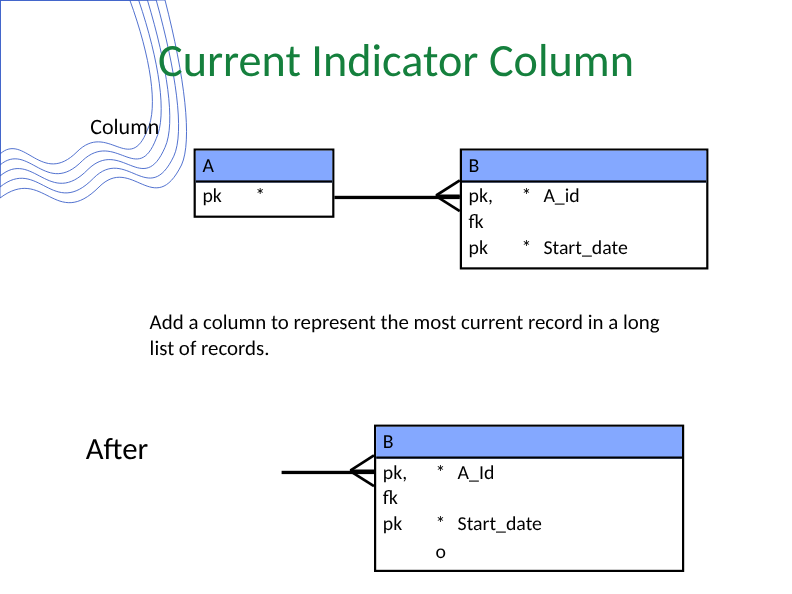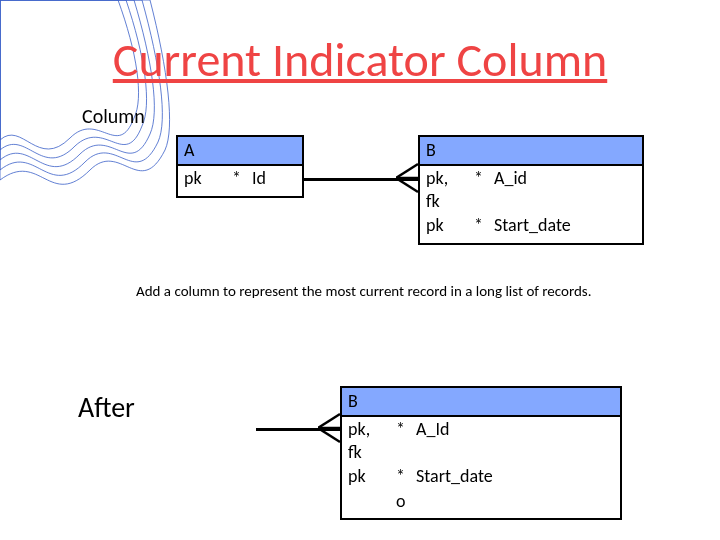--- a/index.html
+++ b/index.html
@@ -17,41 +17,40 @@
     top: 0; left: 0;
     width: 180px; height: 220px;
     pointer-events: none;
     z-index: 0;
   }
   .title {
     position: absolute;
     top: 30px;
     left: 0; right: 0;
     text-align: center;
-    font-size: 48px;
+    font-size: 42px;
     font-weight: 300;
-    color: #ef4444;
-    text-decoration: underline;
+    color: #15803d;
   }
   .before-label {
     position: absolute;
     top: 104px; left: 82px;
     font-size: 20px;
   }
   .after-label {
     position: absolute;
     top: 390px; left: 78px;
     font-size: 28px;
   }
   .desc {
     position: absolute;
     top: 282px;
     left: 136px;
     width: 480px;
-    font-size: 15px;
+    font-size: 19px;
     line-height: 1.25em;
   }
   .entity {
     position: absolute;
     border: 2.5px solid #000;
     background: #fff;
   }
   .entity-A { top: 135px; left: 176px; width: 128px; }
   .entity-B1 { top: 135px; left: 418px; width: 226px; }
   .entity-B2 { top: 386px; left: 340px; width: 282px; }
@@ -98,21 +97,20 @@
 
 <div class="title">Current Indicator Column</div>
 
 <div class="before-label">Column</div>
 
 <div class="entity entity-A">
   <div class="ename">A</div>
   <div class="erow">
     <div class="col col-k">pk</div>
     <div class="col col-m">*</div>
-    <div class="col col-n">Id</div>
   </div>
 </div>
 
 <div class="entity entity-B1">
   <div class="ename">B</div>
   <div class="erow">
     <div class="col col-k">pk, fk</div>
     <div class="col col-m">*</div>
     <div class="col col-n">A_id</div>
   </div>

